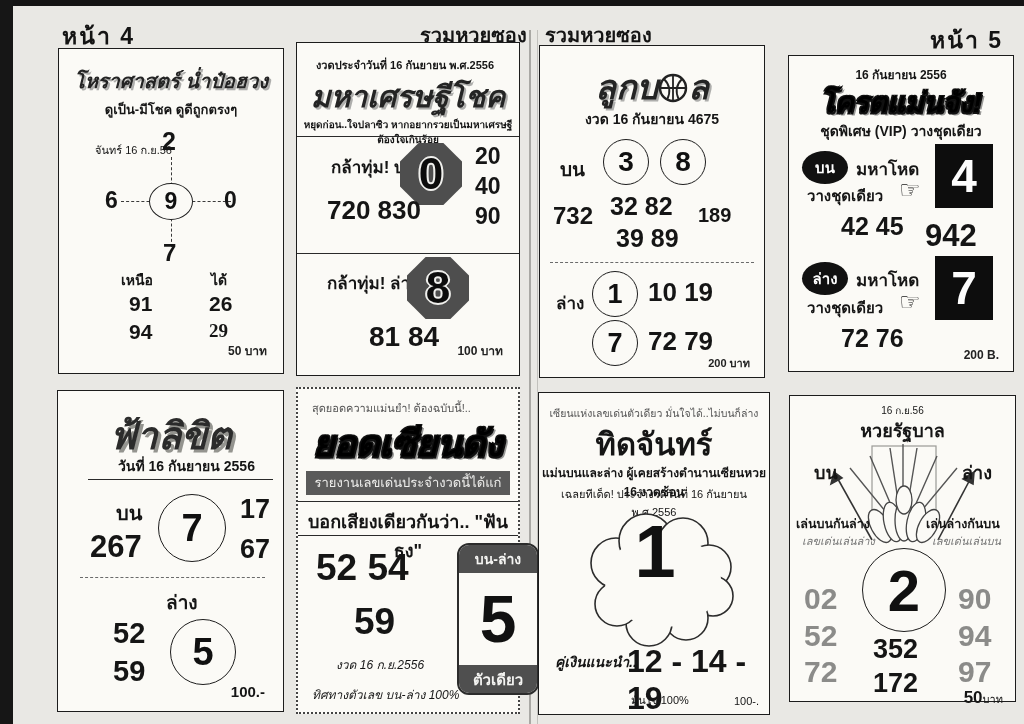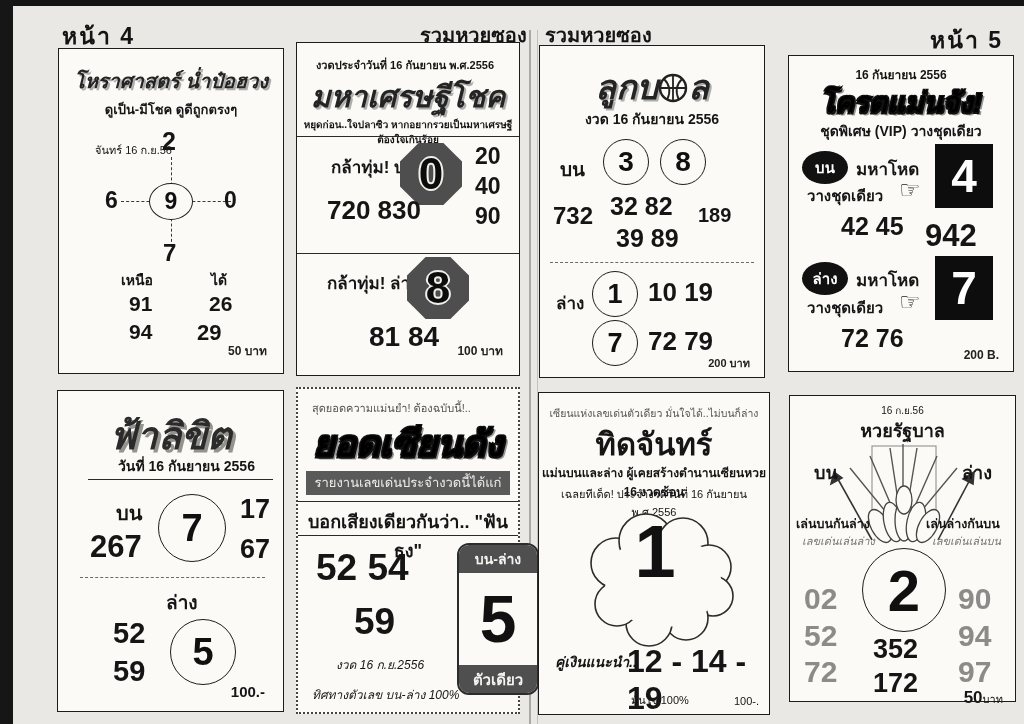--- a/index.html
+++ b/index.html
@@ -76,21 +76,21 @@
       <div class="circle" style="left:90px; top:56px; width:44px; height:37px; border-radius:50%; font-size:23px;">9</div>
       <div class="abs b ink" style="left:165px; top:60px; font-size:23px;">0</div>
       <div class="abs b ink" style="left:104px; top:112px; font-size:24px;">7</div>
     </div>
 
     <div class="abs b ink" style="left:62px; top:220px; font-size:14px;">เหนือ</div>
     <div class="abs b ink" style="left:152px; top:220px; font-size:14px;">ได้</div>
     <div class="abs b ink" style="left:70px; top:243px; font-size:21px;">91</div>
     <div class="abs b ink" style="left:150px; top:243px; font-size:21px;">26</div>
     <div class="abs b ink" style="left:70px; top:271px; font-size:21px;">94</div>
-    <div class="abs b ink" style="left:138px; top:271px; font-size:22px;">29</div>
+    <div class="abs b ink" style="left:150px; top:271px; font-size:19px;font-family:Liberation Serif, serif;">29</div>
     <div class="abs price" style="right:16px; top:292px;">50 บาท</div>
   </div>
 
   <div class="card" style="left:296px; top:42px; width:224px; height:334px;">
     <div class="abs b ink" style="left:13px; top:13px; font-size:11px;margin-left:6px;">งวดประจำวันที่ 16 กันยายน พ.ศ.2556</div>
     <div class="abs ctr t-shade" style="top:30px; font-size:30px;">มหาเศรษฐีโชค</div>
     <div class="abs ctr b ink" style="top:74px; font-size:10px;">หยุดก่อน..ใจปลาซิว หากอยากรวยเป็นมหาเศรษฐีต้องใจเกินร้อย</div>
     <div class="rule" style="left:0; top:93px; width:222px;"></div>
     <div class="abs b ink" style="left:34px; top:110px; font-size:17px;">กล้าทุ่ม! บน</div>
     <div class="oct" style="left:103px; top:100px; width:62px; height:62px;">
@@ -109,21 +109,21 @@
     <div class="abs price" style="right:16px; top:298px;">100 บาท</div>
   </div>
 
   <div class="card" style="left:539px; top:45px; width:226px; height:333px;">
     <div class="abs" style="left:0; top:14px; width:100%; text-align:center;">
       <span class="t-shade" style="font-size:34px;">ลูกบ</span><svg width="30" height="30" viewBox="0 0 30 30" style="vertical-align:-4px;">
         <circle cx="15" cy="15" r="13" fill="none" stroke="#222" stroke-width="2.4"></circle>
         <path d="M15 2 v26 M2 15 h26 M6 6 q9 9 3 21 M24 6 q-9 9 -3 21" fill="none" stroke="#222" stroke-width="1.8"></path>
       </svg><span class="t-shade" style="font-size:34px;">ล</span>
     </div>
-    <div class="abs ctr b ink" style="top:62px; font-size:14px;">งวด 16 กันยายน 2556</div>
+    <div class="abs ctr b ink" style="top:62px; font-size:14px;">งวด 16 กันยายน 4675</div>
     <div class="abs b ink" style="left:20px; top:108px; font-size:19px;">บน</div>
     <div class="circle" style="left:63px; top:93px; width:46px; height:46px; font-size:28px;">3</div>
     <div class="circle" style="left:120px; top:93px; width:46px; height:46px; font-size:28px;">8</div>
     <div class="abs b ink" style="left:70px; top:146px; font-size:25px;">32 82</div>
     <div class="abs b ink" style="left:13px; top:156px; font-size:24px;">732</div>
     <div class="abs b ink" style="left:158px; top:158px; font-size:20px;">189</div>
     <div class="abs b ink" style="left:76px; top:178px; font-size:25px;">39 89</div>
     <div class="dotrule" style="left:10px; top:216px; width:204px;"></div>
     <div class="abs b ink" style="left:16px; top:243px; font-size:17px;">ล่าง</div>
     <div class="circle" style="left:52px; top:225px; width:46px; height:46px; font-size:27px;">1</div>

